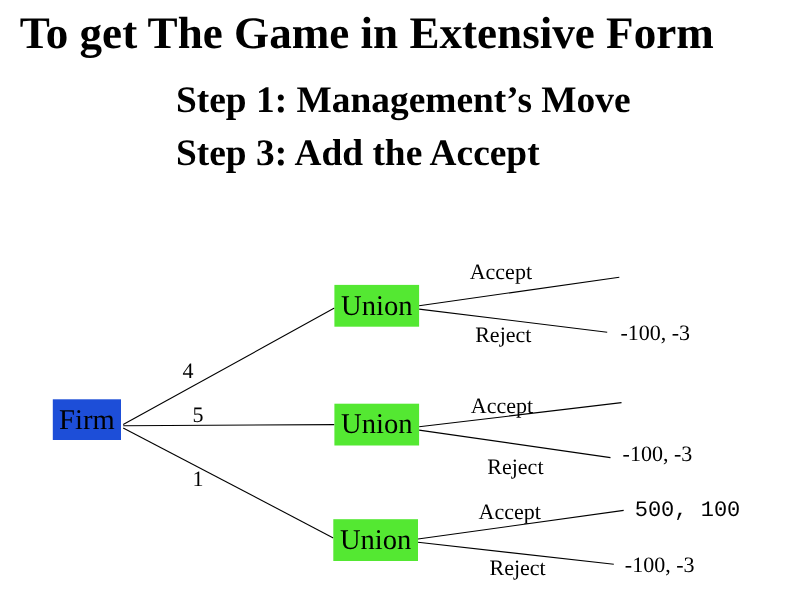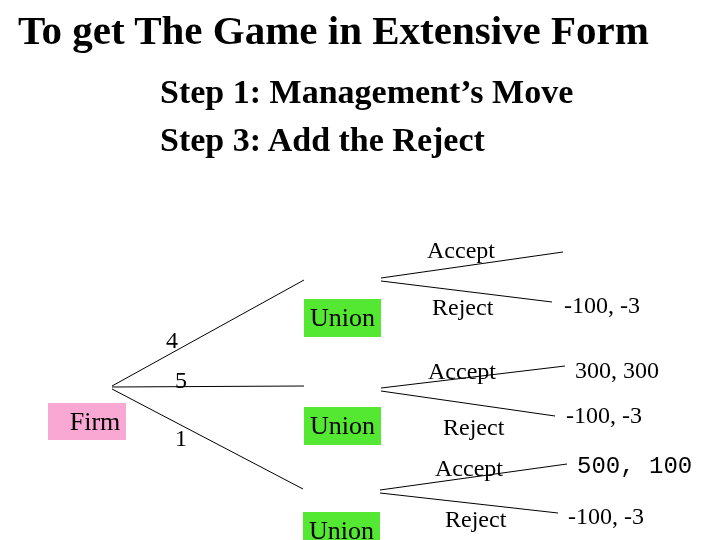--- a/index.html
+++ b/index.html
@@ -50,29 +50,28 @@
     stroke: #000000;
     stroke-width: 1;
   }
   .node {
     position: absolute;
     display: flex;
     align-items: center;
     justify-content: center;
     font-size: 26px;
     white-space: nowrap;
-    margin-top: 40px;
   }
   .node-firm   { left: 48px;  top: 363px; width: 62px; height: 37px; }
   .node-union1 { left: 304px; top: 259px; width: 77px; height: 38px; }
   .node-union2 { left: 304px; top: 367px; width: 77px; height: 38px; }
   .node-union3 { left: 303px; top: 472px; width: 77px; height: 38px; }
   .lbl {
     position: absolute;
-    font-size: 24px;
+    font-size: 20px;
     line-height: 1;
     white-space: nowrap;
   }
   .offer-10 { left: 166px; top: 328px; }
   .offer-5  { left: 175px; top: 368px; }
   .offer-1  { left: 175px; top: 426px; }
   .accept-1 { left: 427px; top: 238px; }
   .payoff-1 { left: 577px; top: 246px; }
   .reject-1 { left: 432px; top: 295px; }
   .payoff-2 { left: 564px; top: 293px; }
@@ -87,51 +86,50 @@
 </style>
 </head>
 <body>
 
 <div class="slide">
 
   <h1 class="title">To get The Game in Extensive Form</h1>
 
   <div class="steps">
     <div class="step">Step 1: Management’s Move</div>
-    <div class="step">Step 3: Add the Reject</div>
+    <div class="step">Step 3: Add the Accept</div>
   </div>
 
   <svg class="edges" viewBox="0 0 720 540" xmlns="http://www.w3.org/2000/svg">
     <line x1="112" y1="386" x2="304" y2="280"></line>
     <line x1="112" y1="387" x2="304" y2="386"></line>
     <line x1="112" y1="389" x2="303" y2="489"></line>
     <line x1="381" y1="278" x2="563" y2="252"></line>
     <line x1="381" y1="281" x2="552" y2="302"></line>
     <line x1="381" y1="388" x2="565" y2="366"></line>
     <line x1="381" y1="391" x2="555" y2="416"></line>
     <line x1="380" y1="490" x2="567" y2="464"></line>
     <line x1="380" y1="493" x2="558" y2="513"></line>
   </svg>
 
-  <div class="node node-firm" style="background-color: #f9a8d4; padding-left: 16px;">Firm</div>
+  <div class="node node-firm" style="background-color: #1d4ed8;">Firm</div>
 
   <div class="node node-union1" style="background-color: rgb(84, 232, 50);">Union</div>
   <div class="node node-union2" style="background-color: rgb(84, 232, 50);">Union</div>
   <div class="node node-union3" style="background-color: rgb(84, 232, 50);">Union</div>
 
   <div class="lbl offer-10">4</div>
   <div class="lbl offer-5">5</div>
   <div class="lbl offer-1">1</div>
 
   <div class="lbl accept-1">Accept</div>
   <div class="lbl reject-1">Reject</div>
   <div class="lbl payoff-2">-100, -3</div>
 
   <div class="lbl accept-2">Accept</div>
-  <div class="lbl payoff-3">300, 300</div>
   <div class="lbl reject-2">Reject</div>
   <div class="lbl payoff-4">-100, -3</div>
 
   <div class="lbl accept-3">Accept</div>
   <div class="lbl payoff-5">500, 100</div>
   <div class="lbl reject-3">Reject</div>
   <div class="lbl payoff-6">-100, -3</div>
 
 </div>
 

